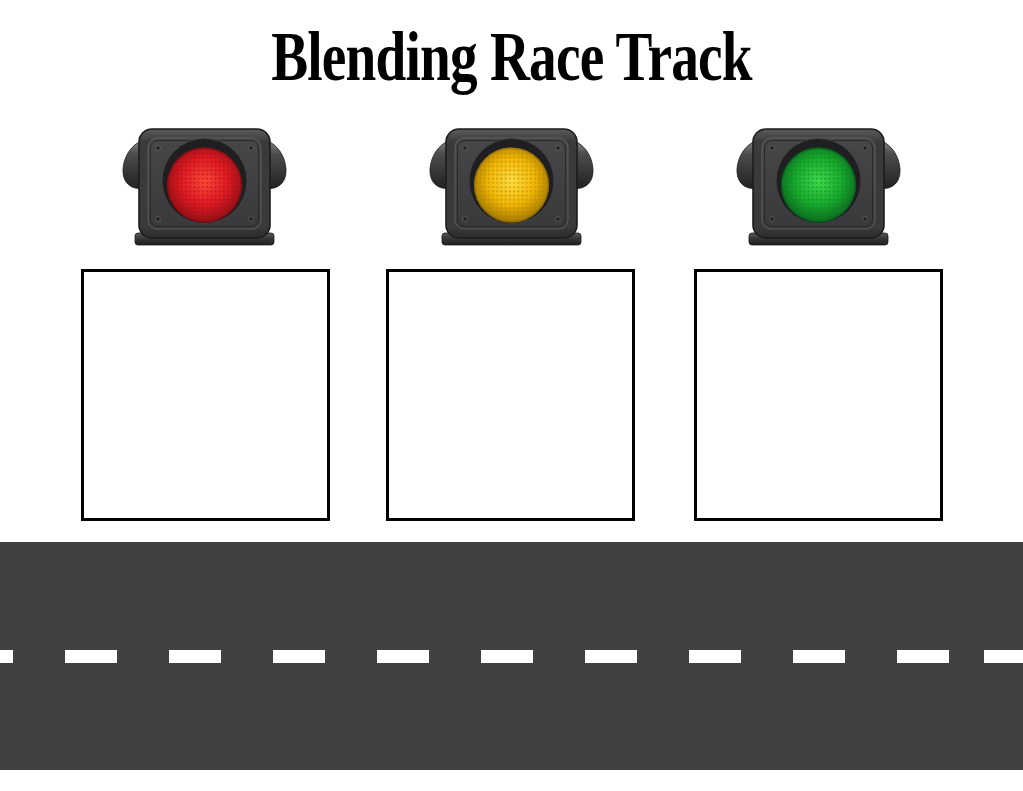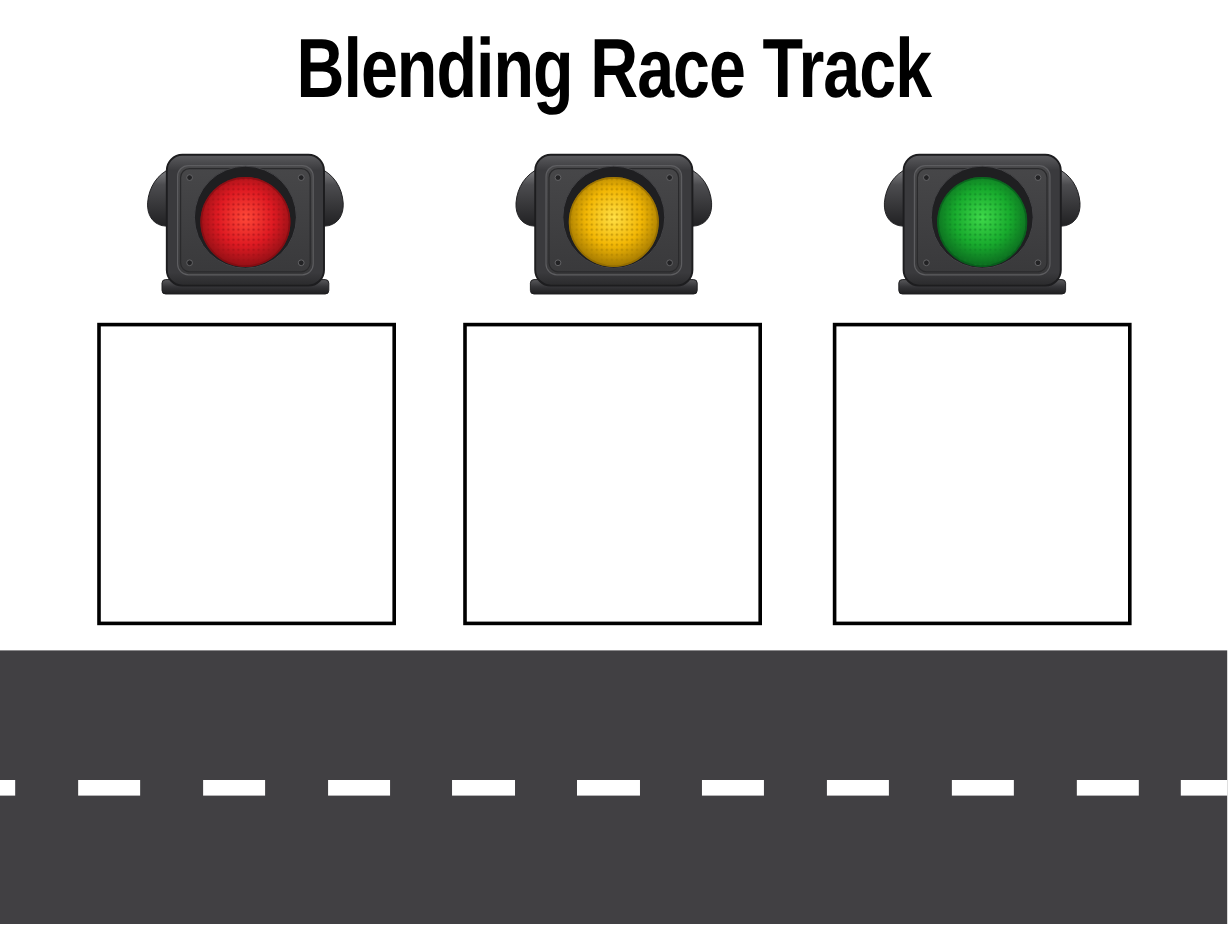--- a/index.html
+++ b/index.html
@@ -8,21 +8,21 @@
     --title-color: #000000;
     --road: #414043;
     --dash: #ffffff;
   }
   .page {
     position: relative;
     width: 1023px;
     height: 791px;
     background: var(--bg);
     overflow: hidden;
-    font-family: Liberation Sans, sans-serif;
+    font-family: Liberation Serif, serif;
     border-radius: 11px;
   }
   .title {
     position: absolute;
     top: 22px;
     left: 0;
     width: 100%;
     margin: 0;
     text-align: center;
     font-size: 70px;

